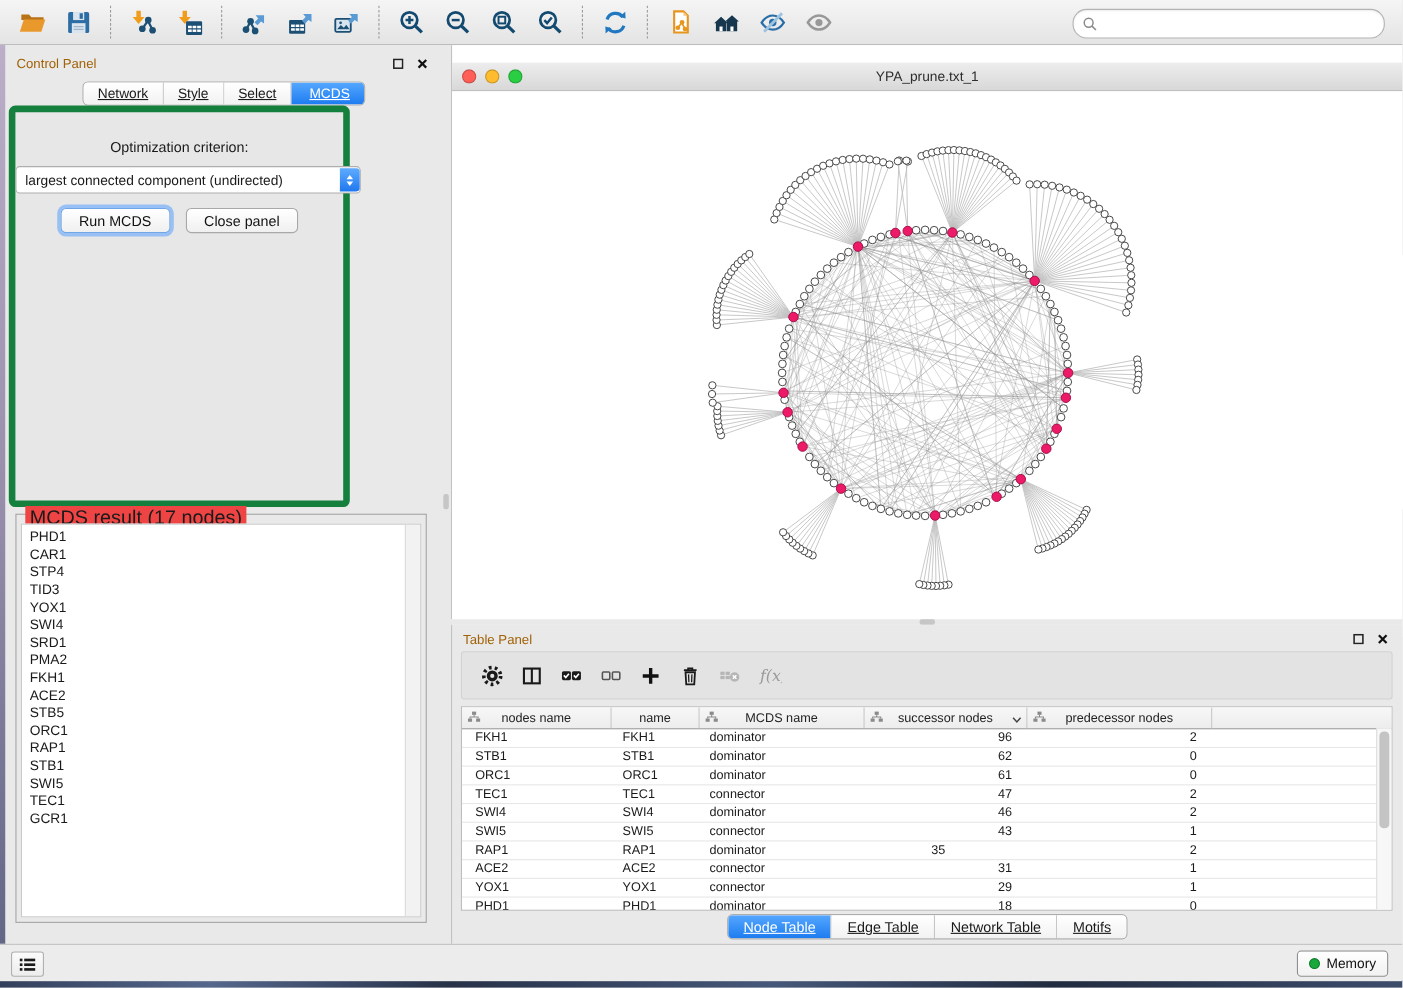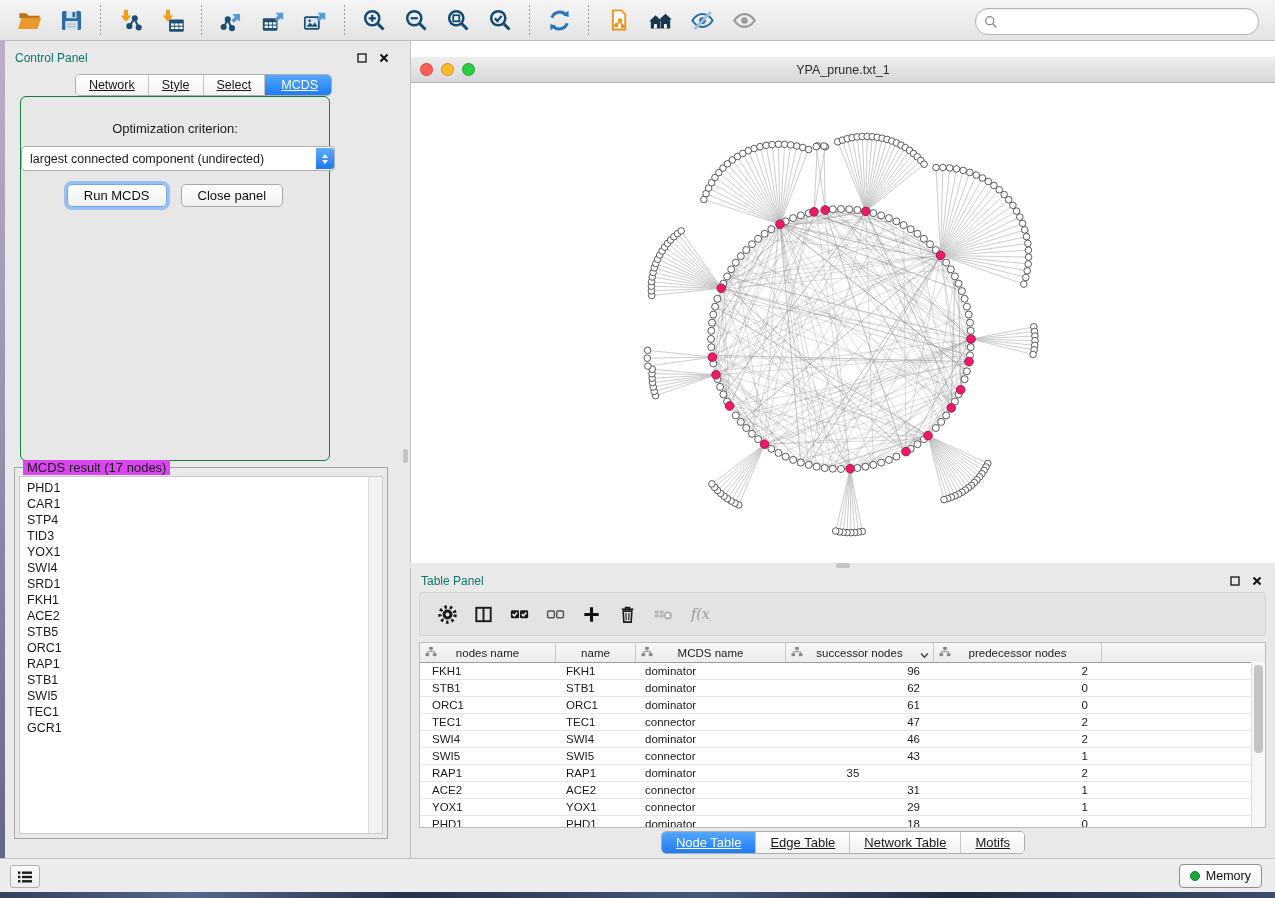--- a/index.html
+++ b/index.html
@@ -21,43 +21,43 @@
   #search-input{border:none;outline:none;flex:1;height:20px;font:12px "Liberation Sans",sans-serif;background:transparent;}
 
   
   #left-strip{left:0;top:41px;width:5px;height:851px;background:linear-gradient(#bcaec9,#9a90ae 45%,#5f6383);}
   #bottom-strip{left:0;top:891px;width:1275px;height:7px;
     background:linear-gradient(90deg,#33405c,#55678c 15%,#273148 32%,#46587a 55%,#222c40 75%,#3c4c6b 100%);}
 
   
   #control-panel{left:5px;top:41px;width:397px;height:817px;background:#e9e9e9;}
   .panel-titlebar{height:26px;display:flex;align-items:center;padding:4px 10px 0 10px;}
-  .panel-title{font-size:12px;color:#0f766e;flex:1;}
+  .panel-title{font-size:12px;color:#a16207;flex:1;}
   .pt-icon{width:16px;height:14px;display:flex;align-items:center;justify-content:center;border:none;background:transparent;padding:0;margin-left:6px;}
   #cp-tabs{top:33px;left:0;width:100%;display:flex;justify-content:center;}
   .seg{display:inline-flex;border:1px solid #adadad;border-radius:5px;background:#fff;overflow:hidden;}
   .seg button{font:12.5px "Liberation Sans",sans-serif;padding:3px 13px;border:none;background:linear-gradient(#fff,#f2f2f2);
     border-right:1px solid #c6c6c6;color:#1a1a1a;text-decoration:underline;}
   .seg button:last-child{border-right:none;padding-left:16px;}
   .seg button.sel{background:linear-gradient(#55a7ff,#1d7cf0);color:#fff;}
-  #cp-box{left:15px;top:55px;width:310px;height:365px;background:#e7e7e7;border:1px solid #15803d;border-radius:6px;box-sizing:border-box;text-align:center;}
+  #cp-box{left:3px;top:55px;width:310px;height:365px;background:#e7e7e7;border:6px solid #15803d;border-radius:6px;box-sizing:border-box;text-align:center;}
   #opt-label{margin-top:24px;font-size:13px;}
   #opt-select{margin:10px auto 0 auto;width:312px;height:23px;background:#fff;border:1px solid #aeaeae;border-radius:4px;
     display:flex;align-items:center;position:relative;text-align:left;justify-content:center;}
   #opt-select .val{flex:1;font-size:12.5px;padding-left:8px;white-space:nowrap;overflow:hidden;}
   #opt-stepper{width:18px;height:21px;margin:0;border-radius:0 3px 3px 0;background:linear-gradient(#5fabff,#1f78ee);
     display:flex;flex-direction:column;align-items:center;justify-content:center;gap:2px;}
   .tri-up{width:0;height:0;border-left:3.5px solid transparent;border-right:3.5px solid transparent;border-bottom:4.5px solid #fff;}
   .tri-dn{width:0;height:0;border-left:3.5px solid transparent;border-right:3.5px solid transparent;border-top:4.5px solid #fff;}
   .cp-btn-row{margin-top:13px;display:flex;justify-content:center;gap:14px;}
   .mac-btn{font:13px "Liberation Sans",sans-serif;background:linear-gradient(#fff,#f0f0f0);border:1px solid #a8a8a8;
     border-radius:5px;padding:3px 16px;color:#111;}
   .mac-btn.focus{box-shadow:0 0 0 3px rgba(110,170,250,.65);border-color:#6ea6e8;}
   #result-group{left:9px;top:426px;width:374px;height:372px;border:1px solid #a5a5a5;box-sizing:border-box;background:#e9e9e9;}
-  #result-legend{position:absolute;top:-8px;left:8px;background:#d946ef;padding:0 4px;font-size:13px;}
+  #result-legend{position:absolute;top:-8px;left:8px;background:#ef4444;padding:0 4px;font-size:18px;}
   #result-list{position:absolute;left:4px;top:8px;right:4px;bottom:4px;background:#fff;border:1px solid #c9c9c9;overflow:hidden;}
   #result-items{padding:3px 0 0 7px;}
   .result-item{font-size:12.5px;line-height:16px;}
   #result-scroll{position:absolute;right:0;top:0;bottom:0;width:13px;background:#f2f2f2;border-left:1px solid #dcdcdc;}
 
   
   #v-splitter{left:402px;top:41px;width:8px;height:817px;background:#e9e9e9;}
   #v-handle{left:403px;top:449px;width:5px;height:14px;background:#c6c6c6;border-radius:2px;}
   #h-splitter{left:410px;top:563px;width:865px;height:5px;background:#e9e9e9;}
   #h-handle{left:836px;top:563px;width:14px;height:5px;background:#c6c6c6;border-radius:2px;}
@@ -309,20 +309,21 @@
     <span id="result-legend">MCDS result (17 nodes)</span>
     <div id="result-list">
       <div id="result-items">
           <div class="result-item">PHD1</div>
           <div class="result-item">CAR1</div>
           <div class="result-item">STP4</div>
           <div class="result-item">TID3</div>
           <div class="result-item">YOX1</div>
           <div class="result-item">SWI4</div>
           <div class="result-item">SRD1</div>
+          <div class="result-item">PMA2</div>
           <div class="result-item">FKH1</div>
           <div class="result-item">ACE2</div>
           <div class="result-item">STB5</div>
           <div class="result-item">ORC1</div>
           <div class="result-item">RAP1</div>
           <div class="result-item">STB1</div>
           <div class="result-item">SWI5</div>
           <div class="result-item">TEC1</div>
           <div class="result-item">GCR1</div>
         </div>

